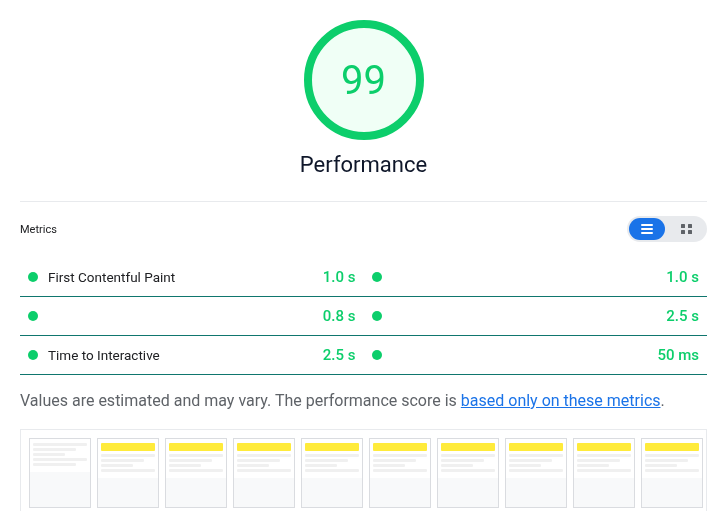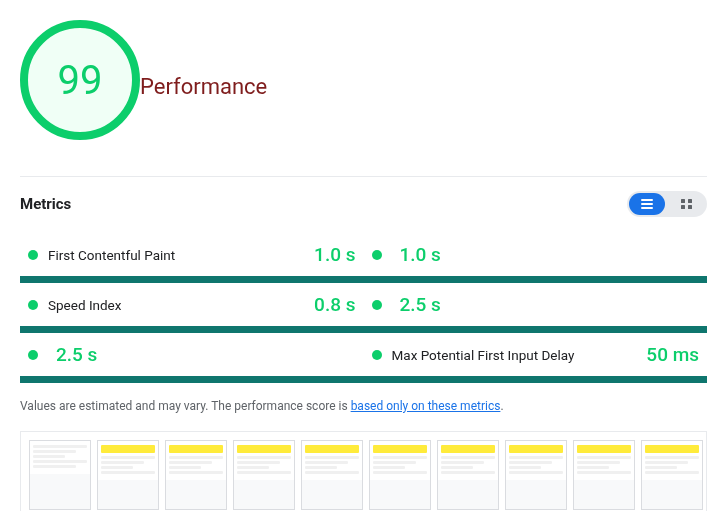--- a/index.html
+++ b/index.html
@@ -7,21 +7,21 @@
       font-family: -apple-system, BlinkMacSystemFont, 'Segoe UI', Roboto, sans-serif;
       background: #fff;
       color: #202124;
       width: 727px;
       min-height: 511px;
       padding: 20px;
     }
 
     .score-section {
       display: flex;
-      flex-direction: row;
+      flex-direction: column;
       align-items: center;
       margin-bottom: 24px;
     }
 
     .score-circle {
       width: 120px;
       height: 120px;
       border-radius: 50%;
       border: 8px solid #0cce6b;
       background: #f0fff6;
@@ -33,35 +33,35 @@
 
     .score-number {
       font-size: 40px;
       font-weight: 400;
       color: #0cce6b;
     }
 
     .score-label {
       font-size: 22px;
       font-weight: 400;
-      color: #7f1d1d;
+      color: #0f172a;
     }
 
     .metrics-header {
       display: flex;
       align-items: center;
       justify-content: space-between;
       margin-bottom: 16px;
       border-top: 1px solid #e8eaed;
       padding-top: 14px;
     }
 
     .metrics-title {
-      font-size: 15px;
-      font-weight: 700;
+      font-size: 11px;
+      font-weight: 400;
       color: #202124;
     }
 
     .view-toggle {
       display: flex;
       gap: 4px;
       background: #e8eaed;
       border-radius: 20px;
       padding: 2px;
     }
@@ -89,48 +89,49 @@
     .metrics-grid {
       display: grid;
       grid-template-columns: 1fr 1fr;
       gap: 0;
     }
 
     .metric-row {
       display: flex;
       align-items: center;
       padding: 10px 8px;
-      border-bottom: 7px solid #0f766e;
+      border-bottom: 1px solid #0f766e;
+      justify-content: space-between;
     }
 
     .metric-dot {
       width: 10px;
       height: 10px;
       border-radius: 50%;
       background: #0cce6b;
       margin-right: 10px;
       flex-shrink: 0;
     }
 
     .metric-name {
       font-size: 13.5px;
       color: #202124;
       flex: 1;
     }
 
     .metric-value {
-      font-size: 19px;
+      font-size: 15px;
       color: #0cce6b;
       font-weight: 500;
       margin-left: 8px;
       white-space: nowrap;
     }
 
     .disclaimer {
-      font-size: 12px;
+      font-size: 16px;
       color: #5f6368;
       margin-top: 14px;
       margin-bottom: 16px;
       line-height: 1.5;
     }
 
     .disclaimer a {
       color: #1a73e8;
       text-decoration: underline;
     }
@@ -248,37 +249,36 @@
     <span class="metric-value">1.0 s</span>
   </div>
 
   <div class="metric-row">
     <div class="metric-dot"></div>
     <span class="metric-value">1.0 s</span>
   </div>
 
   <div class="metric-row">
     <div class="metric-dot"></div>
-    <span class="metric-name">Speed Index</span>
     <span class="metric-value">0.8 s</span>
   </div>
 
   <div class="metric-row">
     <div class="metric-dot"></div>
     <span class="metric-value">2.5 s</span>
   </div>
 
   <div class="metric-row">
     <div class="metric-dot"></div>
+    <span class="metric-name">Time to Interactive</span>
     <span class="metric-value">2.5 s</span>
   </div>
 
   <div class="metric-row">
     <div class="metric-dot"></div>
-    <span class="metric-name">Max Potential First Input Delay</span>
     <span class="metric-value">50 ms</span>
   </div>
 </div>
 
 <p class="disclaimer">
   <span>Values are estimated and may vary. The performance score is </span><a href="#">based only on these metrics</a><span>.</span>
 </p>
 
 <div class="filmstrip">
   <div class="filmstrip-frame">

